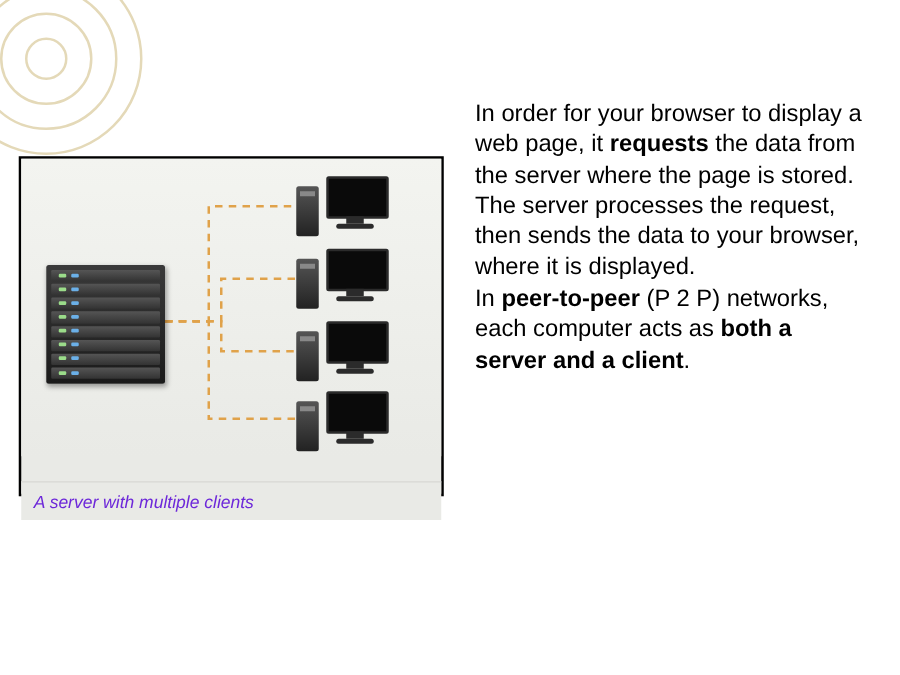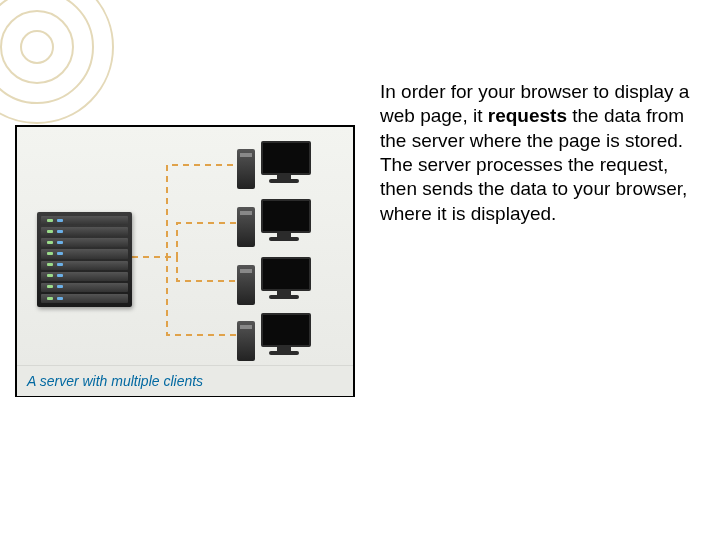--- a/index.html
+++ b/index.html
@@ -53,23 +53,24 @@
     height: 238px;
     background: linear-gradient(#f3f4f0, #e9eae6);
     overflow: hidden;
   }
   .caption-bar {
     height: 30px;
     line-height: 30px;
     padding-left: 10px;
     font-style: italic;
     font-size: 14px;
-    color: #0369a1;
+    color: #6d28d9;
     background: #e9eae6;
     border-top: 1px solid #d7d8d4;
+    margin-top: 20px;
   }
 
   
   .rack {
     position: absolute;
     left: 20px;
     top: 85px;
     width: 95px;
     height: 95px;
     background: linear-gradient(#3a3a3a, #1a1a1a);
@@ -232,15 +233,18 @@
       </div>
 
     </div>
     <div class="caption-bar">A server with multiple clients</div>
   </div>
 
   <div class="textcol">
     <p>
       <span>In order for your browser to display a web page, it </span><b>requests</b><span> the data from the server where the page is stored.  The server processes the request, then sends the data to your browser,  where it is displayed.</span>
     </p>
+    <p>
+      <span>In </span><b>peer-to-peer</b><span> (P 2 P) networks,  each computer acts as </span><b>both a server and a client</b><span>.</span>
+    </p>
   </div>
 
 </div>
 
 </body></html>

